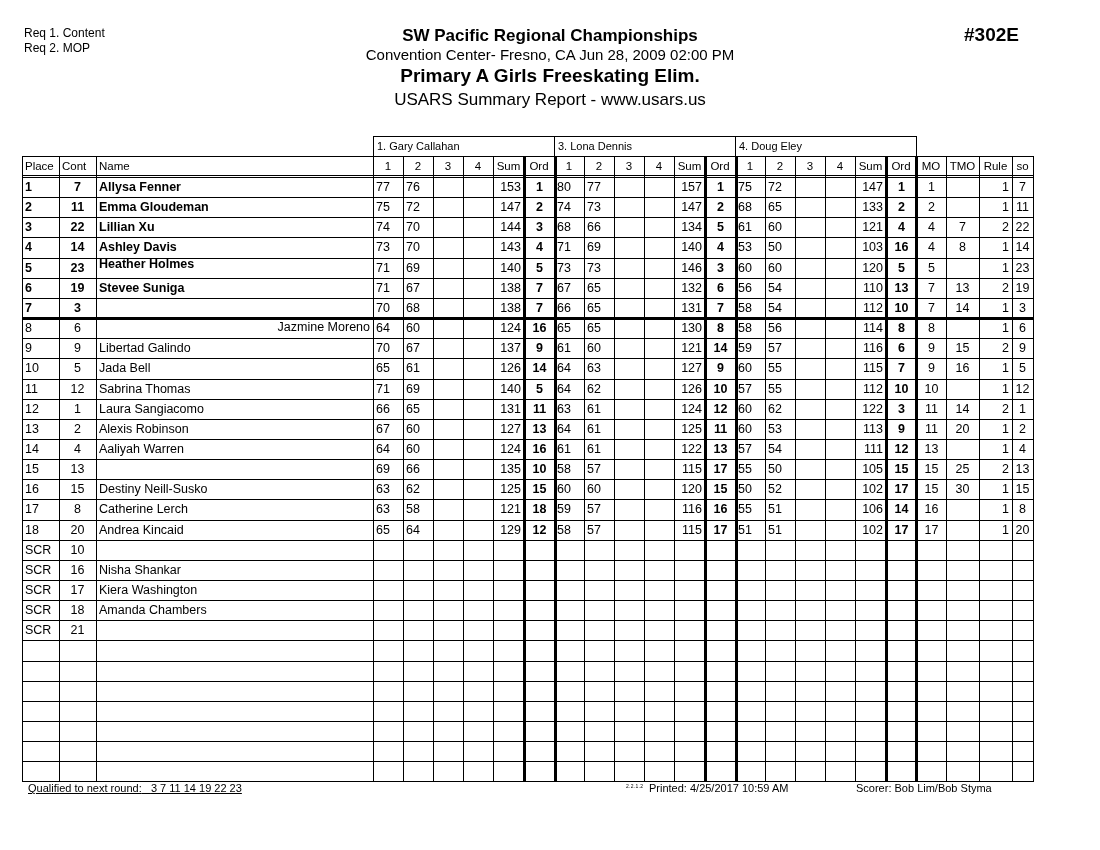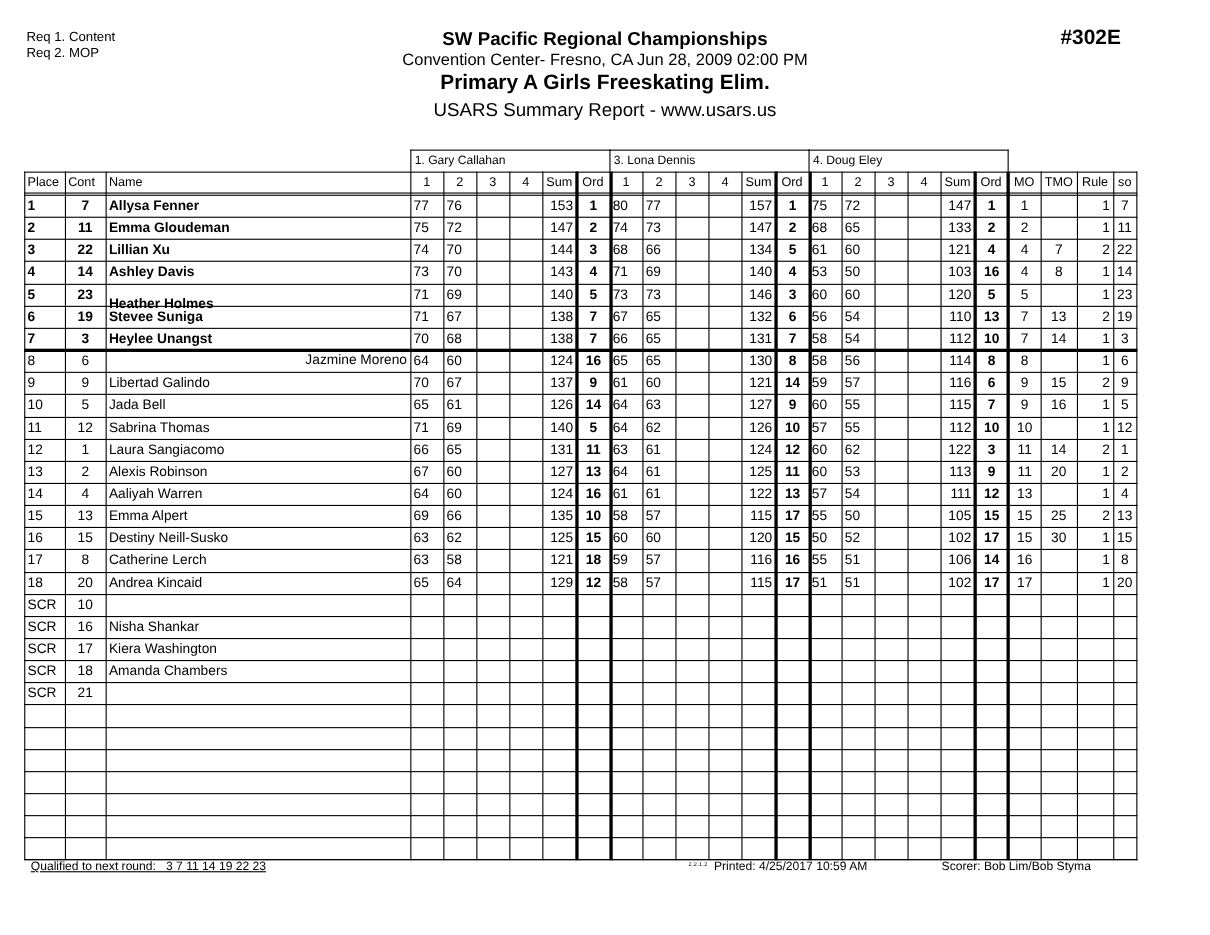--- a/index.html
+++ b/index.html
@@ -225,21 +225,21 @@
     <div class="cell" style="left: 795px; top: 238px; width: 30px; height: 19px; text-align: left; line-height: 19px;"></div>
     <div class="cell" style="left: 825px; top: 238px; width: 30px; height: 19px; text-align: left; line-height: 19px;"></div>
     <div class="cell" style="left: 855px; top: 238px; width: 31px; height: 19px; text-align: right; line-height: 19px;">103</div>
     <div class="cell bold" style="left: 887px; top: 238px; width: 29px; height: 19px; text-align: center; line-height: 19px;">16</div>
     <div class="cell" style="left: 917px; top: 238px; width: 29px; height: 19px; text-align: center; line-height: 19px;">4</div>
     <div class="cell" style="left: 946px; top: 238px; width: 33px; height: 19px; text-align: center; line-height: 19px;">8</div>
     <div class="cell" style="left: 979px; top: 238px; width: 33px; height: 19px; text-align: right; line-height: 19px;">1</div>
     <div class="cell" style="left: 1012px; top: 238px; width: 21px; height: 19px; text-align: center; line-height: 19px;">14</div>
     <div class="cell bold" style="left: 22px; top: 259px; width: 37px; height: 19px; text-align: left; line-height: 19px;">5</div>
     <div class="cell bold" style="left: 59px; top: 259px; width: 37px; height: 19px; text-align: center; line-height: 19px;">23</div>
-    <div class="cell bold" style="left: 96px; top: 267px; width: 277px; height: 19px; text-align: left; line-height: 19px;">Heather Holmes</div>
+    <div class="cell bold" style="left: 96px; top: 255px; width: 277px; height: 19px; text-align: left; line-height: 19px;">Heather Holmes</div>
     <div class="cell" style="left: 373px; top: 259px; width: 30px; height: 19px; text-align: left; line-height: 19px;">71</div>
     <div class="cell" style="left: 403px; top: 259px; width: 30px; height: 19px; text-align: left; line-height: 19px;">69</div>
     <div class="cell" style="left: 433px; top: 259px; width: 30px; height: 19px; text-align: left; line-height: 19px;"></div>
     <div class="cell" style="left: 463px; top: 259px; width: 30px; height: 19px; text-align: left; line-height: 19px;"></div>
     <div class="cell" style="left: 493px; top: 259px; width: 31px; height: 19px; text-align: right; line-height: 19px;">140</div>
     <div class="cell bold" style="left: 525px; top: 259px; width: 29px; height: 19px; text-align: center; line-height: 19px;">5</div>
     <div class="cell" style="left: 554px; top: 259px; width: 30px; height: 19px; text-align: left; line-height: 19px;">73</div>
     <div class="cell" style="left: 584px; top: 259px; width: 30px; height: 19px; text-align: left; line-height: 19px;">73</div>
     <div class="cell" style="left: 614px; top: 259px; width: 30px; height: 19px; text-align: left; line-height: 19px;"></div>
     <div class="cell" style="left: 644px; top: 259px; width: 30px; height: 19px; text-align: left; line-height: 19px;"></div>
@@ -275,21 +275,20 @@
     <div class="cell" style="left: 795px; top: 279px; width: 30px; height: 19px; text-align: left; line-height: 19px;"></div>
     <div class="cell" style="left: 825px; top: 279px; width: 30px; height: 19px; text-align: left; line-height: 19px;"></div>
     <div class="cell" style="left: 855px; top: 279px; width: 31px; height: 19px; text-align: right; line-height: 19px;">110</div>
     <div class="cell bold" style="left: 887px; top: 279px; width: 29px; height: 19px; text-align: center; line-height: 19px;">13</div>
     <div class="cell" style="left: 917px; top: 279px; width: 29px; height: 19px; text-align: center; line-height: 19px;">7</div>
     <div class="cell" style="left: 946px; top: 279px; width: 33px; height: 19px; text-align: center; line-height: 19px;">13</div>
     <div class="cell" style="left: 979px; top: 279px; width: 33px; height: 19px; text-align: right; line-height: 19px;">2</div>
     <div class="cell" style="left: 1012px; top: 279px; width: 21px; height: 19px; text-align: center; line-height: 19px;">19</div>
     <div class="cell bold" style="left: 22px; top: 299px; width: 37px; height: 19px; text-align: left; line-height: 19px;">7</div>
     <div class="cell bold" style="left: 59px; top: 299px; width: 37px; height: 19px; text-align: center; line-height: 19px;">3</div>
-    <div class="cell bold" style="left: 96px; top: 299px; width: 277px; height: 19px; text-align: left; line-height: 19px;">Heylee Unangst</div>
     <div class="cell" style="left: 373px; top: 299px; width: 30px; height: 19px; text-align: left; line-height: 19px;">70</div>
     <div class="cell" style="left: 403px; top: 299px; width: 30px; height: 19px; text-align: left; line-height: 19px;">68</div>
     <div class="cell" style="left: 433px; top: 299px; width: 30px; height: 19px; text-align: left; line-height: 19px;"></div>
     <div class="cell" style="left: 463px; top: 299px; width: 30px; height: 19px; text-align: left; line-height: 19px;"></div>
     <div class="cell" style="left: 493px; top: 299px; width: 31px; height: 19px; text-align: right; line-height: 19px;">138</div>
     <div class="cell bold" style="left: 525px; top: 299px; width: 29px; height: 19px; text-align: center; line-height: 19px;">7</div>
     <div class="cell" style="left: 554px; top: 299px; width: 30px; height: 19px; text-align: left; line-height: 19px;">66</div>
     <div class="cell" style="left: 584px; top: 299px; width: 30px; height: 19px; text-align: left; line-height: 19px;">65</div>
     <div class="cell" style="left: 614px; top: 299px; width: 30px; height: 19px; text-align: left; line-height: 19px;"></div>
     <div class="cell" style="left: 644px; top: 299px; width: 30px; height: 19px; text-align: left; line-height: 19px;"></div>
@@ -475,21 +474,20 @@
     <div class="cell" style="left: 795px; top: 440px; width: 30px; height: 19px; text-align: left; line-height: 19px;"></div>
     <div class="cell" style="left: 825px; top: 440px; width: 30px; height: 19px; text-align: left; line-height: 19px;"></div>
     <div class="cell" style="left: 855px; top: 440px; width: 31px; height: 19px; text-align: right; line-height: 19px;">111</div>
     <div class="cell bold" style="left: 887px; top: 440px; width: 29px; height: 19px; text-align: center; line-height: 19px;">12</div>
     <div class="cell" style="left: 917px; top: 440px; width: 29px; height: 19px; text-align: center; line-height: 19px;">13</div>
     <div class="cell" style="left: 946px; top: 440px; width: 33px; height: 19px; text-align: center; line-height: 19px;"></div>
     <div class="cell" style="left: 979px; top: 440px; width: 33px; height: 19px; text-align: right; line-height: 19px;">1</div>
     <div class="cell" style="left: 1012px; top: 440px; width: 21px; height: 19px; text-align: center; line-height: 19px;">4</div>
     <div class="cell" style="left: 22px; top: 460px; width: 37px; height: 19px; text-align: left; line-height: 19px;">15</div>
     <div class="cell" style="left: 59px; top: 460px; width: 37px; height: 19px; text-align: center; line-height: 19px;">13</div>
-    <div class="cell" style="left: 96px; top: 460px; width: 277px; height: 19px; text-align: left; line-height: 19px;">Emma Alpert</div>
     <div class="cell" style="left: 373px; top: 460px; width: 30px; height: 19px; text-align: left; line-height: 19px;">69</div>
     <div class="cell" style="left: 403px; top: 460px; width: 30px; height: 19px; text-align: left; line-height: 19px;">66</div>
     <div class="cell" style="left: 433px; top: 460px; width: 30px; height: 19px; text-align: left; line-height: 19px;"></div>
     <div class="cell" style="left: 463px; top: 460px; width: 30px; height: 19px; text-align: left; line-height: 19px;"></div>
     <div class="cell" style="left: 493px; top: 460px; width: 31px; height: 19px; text-align: right; line-height: 19px;">135</div>
     <div class="cell bold" style="left: 525px; top: 460px; width: 29px; height: 19px; text-align: center; line-height: 19px;">10</div>
     <div class="cell" style="left: 554px; top: 460px; width: 30px; height: 19px; text-align: left; line-height: 19px;">58</div>
     <div class="cell" style="left: 584px; top: 460px; width: 30px; height: 19px; text-align: left; line-height: 19px;">57</div>
     <div class="cell" style="left: 614px; top: 460px; width: 30px; height: 19px; text-align: left; line-height: 19px;"></div>
     <div class="cell" style="left: 644px; top: 460px; width: 30px; height: 19px; text-align: left; line-height: 19px;"></div>

